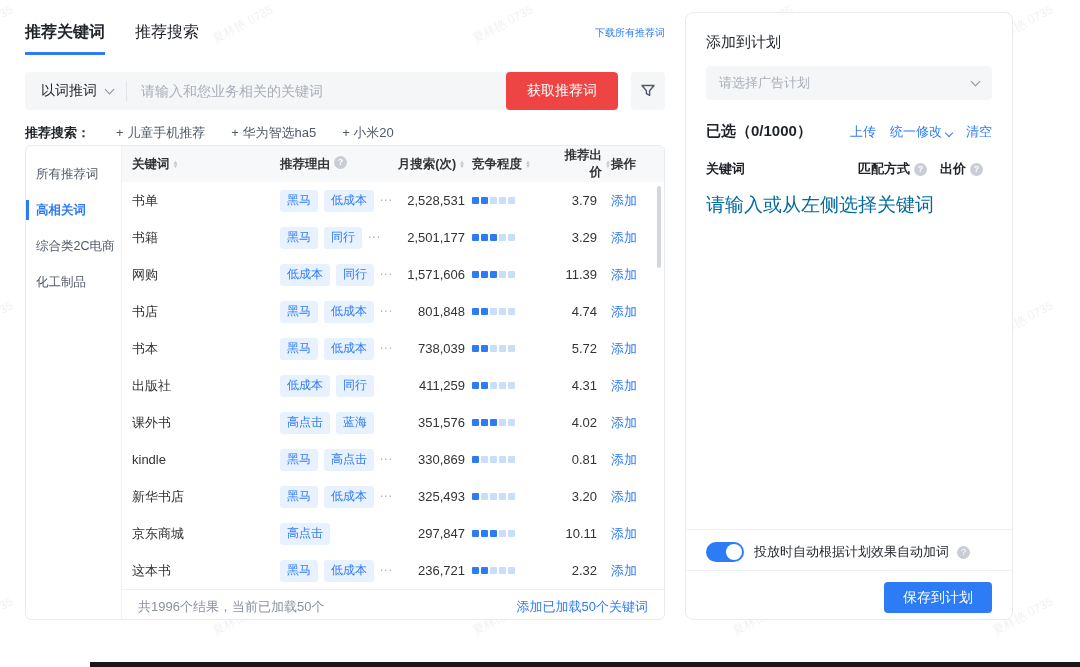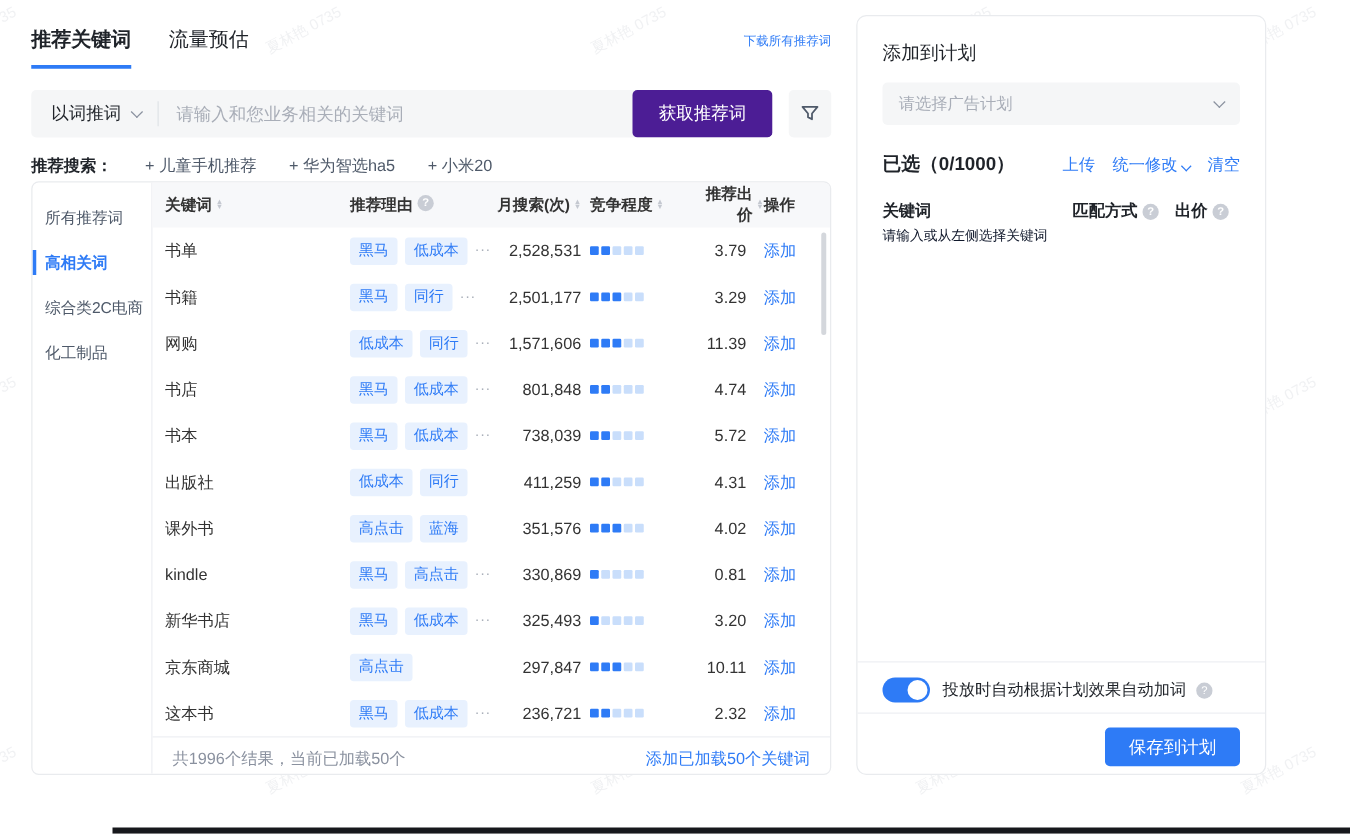--- a/index.html
+++ b/index.html
@@ -20,21 +20,21 @@
 
   
   .search-area { position:absolute; left:25px; top:72px; width:640px; z-index:2; }
   .search-row { display:flex; }
   .search-bar { flex:1; height:38px; background:#f5f6f7; border-radius:4px; display:flex; align-items:center; overflow:hidden; }
   .mode-select { display:flex; align-items:center; gap:9px; padding:0 13px 0 16px; font-size:14px; cursor:pointer; }
   .chev { width:7px; height:7px; border-right:1.4px solid #8a919f; border-bottom:1.4px solid #8a919f; transform:rotate(45deg); margin-top:-4px; display:inline-block; }
   .v-div { width:1px; height:20px; background:#e0e3e8; }
   .kw-input { flex:1; border:none; background:transparent; outline:none; padding:0 14px; font-size:14px; color:#454b55; font-family:inherit; }
   .kw-input::placeholder { color:#a9aeb8; }
-  .submit-btn { height:38px; padding:0 21px; border:none; background:#4c1d95; color:#fff; font-size:14px; border-radius:4px; cursor:pointer; font-family:inherit; }
+  .submit-btn { height:38px; padding:0 21px; border:none; background:#ef4444; color:#fff; font-size:14px; border-radius:4px; cursor:pointer; font-family:inherit; }
   .filter-btn { width:34px; height:38px; margin-left:13px; background:#f5f6f7; border:none; border-radius:4px; display:flex; align-items:center; justify-content:center; cursor:pointer; }
   .sug-row { margin-top:14px; display:flex; gap:26px; font-size:13px; align-items:center; }
   .sug-label { color:#1f2329; font-weight:700; }
   .sug-item { color:#4e5969; cursor:pointer; }
 
   
   .kw-card { position:absolute; left:25px; top:145px; width:640px; height:475px; border:1px solid #e9ebee; border-radius:6px; display:flex; background:#fff; z-index:2; overflow:hidden; }
   .sidebar { width:96px; border-right:1px solid #eef0f3; padding-top:10px; flex-shrink:0; }
   .cat-item { height:36px; line-height:36px; padding-left:10px; font-size:12.5px; color:#4e5969; position:relative; cursor:pointer; white-space:nowrap; }
   .cat-item.active { color:#2e7bf6; font-weight:700; }
@@ -66,21 +66,21 @@
   .plan-title { font-size:15px; font-weight:400; }
   .plan-select { margin-top:14px; height:34px; background:#f5f6f7; border-radius:4px; display:flex; align-items:center; justify-content:space-between; padding:0 13px; font-size:13px; color:#a9aeb8; cursor:pointer; }
   .sel-head { margin-top:22px; display:flex; align-items:center; justify-content:space-between; }
   .sel-title { font-size:15px; font-weight:700; }
   .sel-actions { display:flex; gap:14px; font-size:13px; align-items:center; }
   .sel-actions .chev { border-color:#2e7bf6; width:6px; height:6px; margin-left:4px; margin-top:-2px; }
   .pc-cols { margin-top:19px; display:flex; align-items:center; font-size:13px; font-weight:700; color:#1f2329; }
   .pc-kw { flex:1; }
   .pc-match { width:82px; display:flex; align-items:center; }
   .pc-bid { width:52px; display:flex; align-items:center; }
-  .pc-empty { margin-top:3px; font-size:11px; color:#0f172a; }
+  .pc-empty { margin-top:14px; font-size:19px; color:#0369a1; }
   .plan-div { position:absolute; left:0; right:0; height:1px; background:#eef0f3; }
   .toggle-row { position:absolute; left:20px; top:529px; display:flex; align-items:center; gap:10px; font-size:13px; }
   .toggle { width:38px; height:20px; border-radius:10px; background:#2e7bf6; position:relative; cursor:pointer; flex-shrink:0; }
   .toggle::after { content:''; position:absolute; right:2px; top:2px; width:16px; height:16px; border-radius:50%; background:#fff; }
   .save-btn { position:absolute; right:20px; top:569px; height:31px; padding:0 19px; background:#2e7bf6; color:#fff; border:none; border-radius:4px; font-size:14px; cursor:pointer; font-family:inherit; }
 
   .bottom-bar { position:absolute; left:90px; right:0; bottom:0; height:5px; background:#17181c; z-index:3; }
 </style>
 </head>
 <body>
@@ -107,21 +107,21 @@
     <span class="wm" style="left: -50px; top: 608px;">夏林艳 0735</span>
     <span class="wm" style="left: 210px; top: 608px;">夏林艳 0735</span>
     <span class="wm" style="left: 470px; top: 608px;">夏林艳 0735</span>
     <span class="wm" style="left: 730px; top: 608px;">夏林艳 0735</span>
     <span class="wm" style="left: 990px; top: 608px;">夏林艳 0735</span>
   </div>
 
 <div class="lt-header">
   <div class="tabs">
     <div class="tab active">推荐关键词</div>
-    <div class="tab">流量预估</div>
+    <div class="tab">推荐搜索</div>
   </div>
   <a class="link dl-link">下载所有推荐词</a>
 </div>
 
 <div class="search-area">
   <div class="search-row">
     <div class="search-bar">
       <div class="mode-select">
         <span>以词推词</span>
         <span class="chev"></span>

